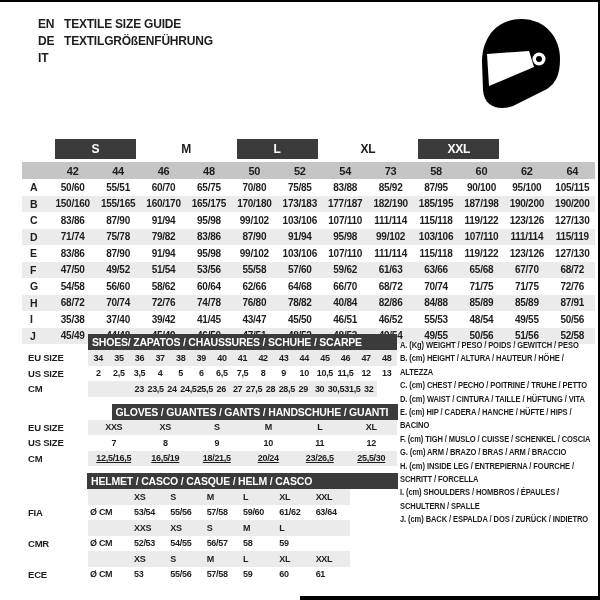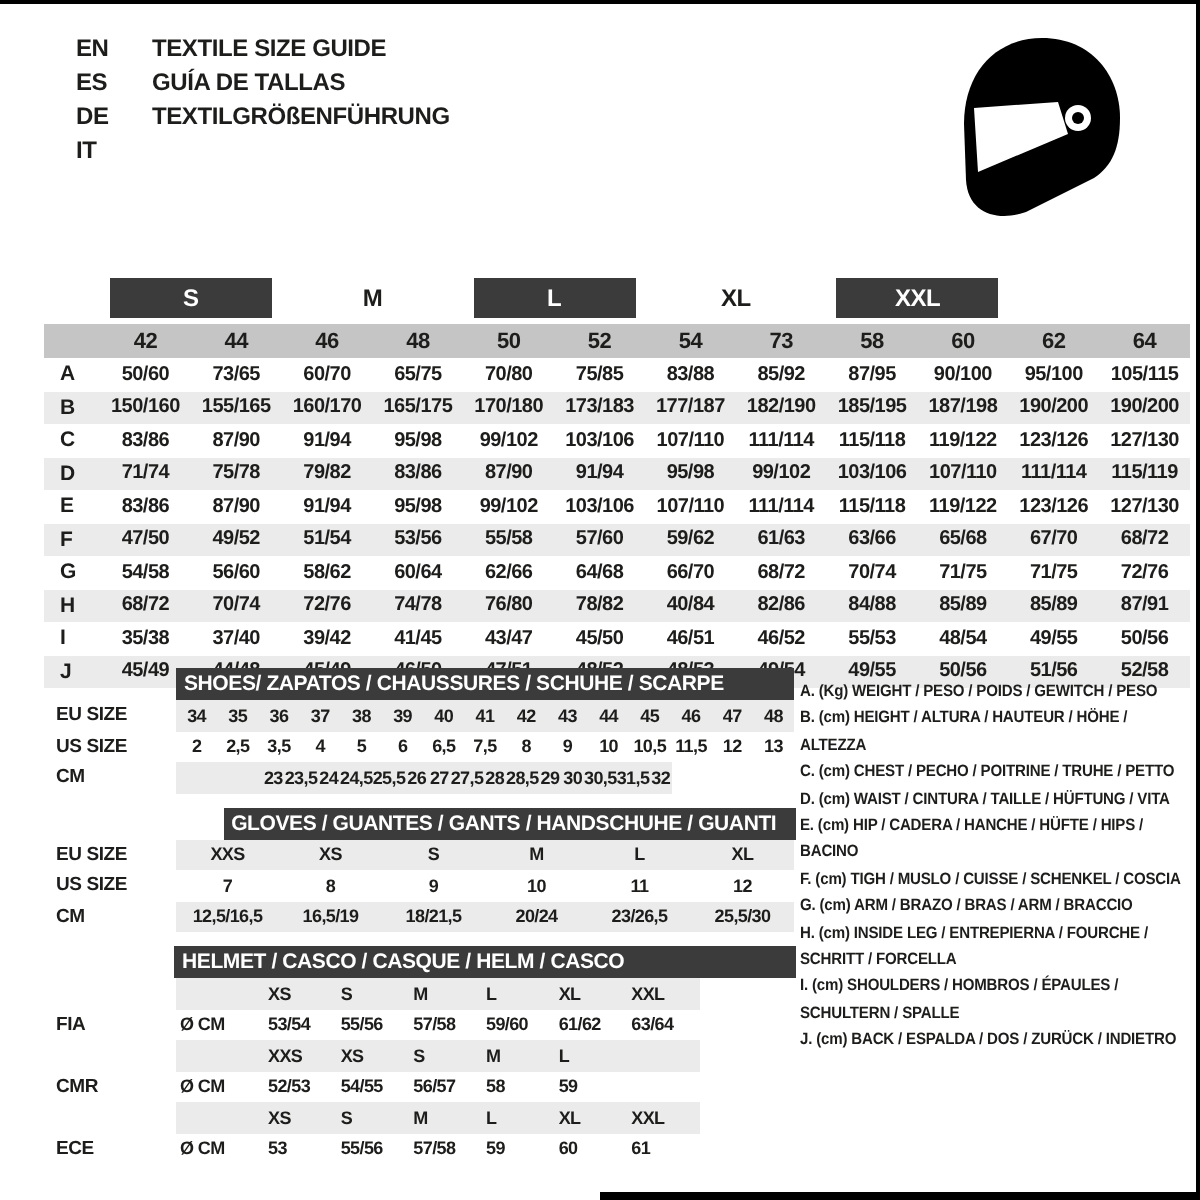--- a/index.html
+++ b/index.html
@@ -7,21 +7,21 @@
   .page {
     position:relative; width:600px; height:600px; background:#ffffff;
     font-family:"Liberation Sans", sans-serif; color:#1d1d1b; overflow:hidden;
     border-top:2px solid #000; border-right:2px solid #000;
   }
   .border-bottom-right { position:absolute; left:300px; right:0; bottom:0; height:4px; background:#000; }
 
   
   .hdr { display:flex; justify-content:space-between; padding:14px 30px 0 38px; }
   .langs { font-weight:700; font-size:12px; line-height:17px; letter-spacing:-0.2px; }
-  .lang-row { display:flex;gap:12px; }
+  .lang-row { display:flex; }
   .lang-code { width:26px; }
   .helmet-icon { width:100px; height:100px; margin-top:-4px; }
 
   
   .main-tbl { margin:26px 3px 0 22px; font-weight:700; letter-spacing:-0.25px; }
   .mt-row { display:grid; grid-template-columns:28px repeat(12,1fr); align-items:center; }
   .mt-groups { height:22px; margin-bottom:2px; }
   .group { text-align:center; font-size:12px; line-height:20px; height:20px; margin:0 5px; }
   .group.dark { background:#3b3b3b; color:#fff; }
   .mt-sizes { background:#c5c5c5; height:17px; font-size:11px; }
@@ -50,24 +50,20 @@
 </head>
 <body>
 
 <div class="page">
 
   <div class="hdr">
     <div class="langs" id="langs">
         <div class="lang-row">
           <div class="lang-code">EN</div>
           <div class="lang-title">TEXTILE SIZE GUIDE</div>
-        </div>
-        <div class="lang-row">
-          <div class="lang-code">ES</div>
-          <div class="lang-title">GUÍA DE TALLAS</div>
         </div>
         <div class="lang-row">
           <div class="lang-code">DE</div>
           <div class="lang-title">TEXTILGRÖßENFÜHRUNG</div>
         </div>
         <div class="lang-row">
           <div class="lang-code">IT</div>
         </div>
       </div>
     <svg class="helmet-icon" viewBox="0 0 100 100" aria-hidden="true">
@@ -97,21 +93,21 @@
         <div class="mt-cell">54</div>
         <div class="mt-cell">73</div>
         <div class="mt-cell">58</div>
         <div class="mt-cell">60</div>
         <div class="mt-cell">62</div>
         <div class="mt-cell">64</div>
       </div>
       <div class="mt-row mt-data">
         <div class="mt-cell mt-label">A</div>
         <div class="mt-cell">50/60</div>
-        <div class="mt-cell">73/65</div>
+        <div class="mt-cell">55/51</div>
         <div class="mt-cell">60/70</div>
         <div class="mt-cell">65/75</div>
         <div class="mt-cell">70/80</div>
         <div class="mt-cell">75/85</div>
         <div class="mt-cell">83/88</div>
         <div class="mt-cell">85/92</div>
         <div class="mt-cell">87/95</div>
         <div class="mt-cell">90/100</div>
         <div class="mt-cell">95/100</div>
         <div class="mt-cell">105/115</div>
@@ -294,21 +290,21 @@
             <div class="st-cell">9</div>
             <div class="st-cell">10</div>
             <div class="st-cell">10,5</div>
             <div class="st-cell">11,5</div>
             <div class="st-cell">12</div>
             <div class="st-cell">13</div>
           </div>
         </div>
         <div class="st-row">
           <div class="st-label">CM</div>
-          <div class="st-values shaded" style="width: 248px; grid-template-columns: repeat(15, 1fr); padding-left: 43px;">
+          <div class="st-values shaded" style="width: 289px; grid-template-columns: repeat(15, 1fr); padding-left: 43px;">
             <div class="st-cell">23</div>
             <div class="st-cell">23,5</div>
             <div class="st-cell">24</div>
             <div class="st-cell">24,5</div>
             <div class="st-cell">25,5</div>
             <div class="st-cell">26</div>
             <div class="st-cell">27</div>
             <div class="st-cell">27,5</div>
             <div class="st-cell">28</div>
             <div class="st-cell">28,5</div>
@@ -342,21 +338,21 @@
             <div class="st-cell">7</div>
             <div class="st-cell">8</div>
             <div class="st-cell">9</div>
             <div class="st-cell">10</div>
             <div class="st-cell">11</div>
             <div class="st-cell">12</div>
           </div>
         </div>
         <div class="st-row">
           <div class="st-label">CM</div>
-          <div class="st-values shaded" style="width: 309px; grid-template-columns: repeat(6, 1fr);">
+          <div class="st-values shaded" style="width: 309px; grid-template-columns: repeat(6, 1fr); text-decoration: underline;">
             <div class="st-cell">12,5/16,5</div>
             <div class="st-cell">16,5/19</div>
             <div class="st-cell">18/21,5</div>
             <div class="st-cell">20/24</div>
             <div class="st-cell">23/26,5</div>
             <div class="st-cell">25,5/30</div>
           </div>
         </div>
       </div>
     <div class="sub-tbl" id="helmet-table">

